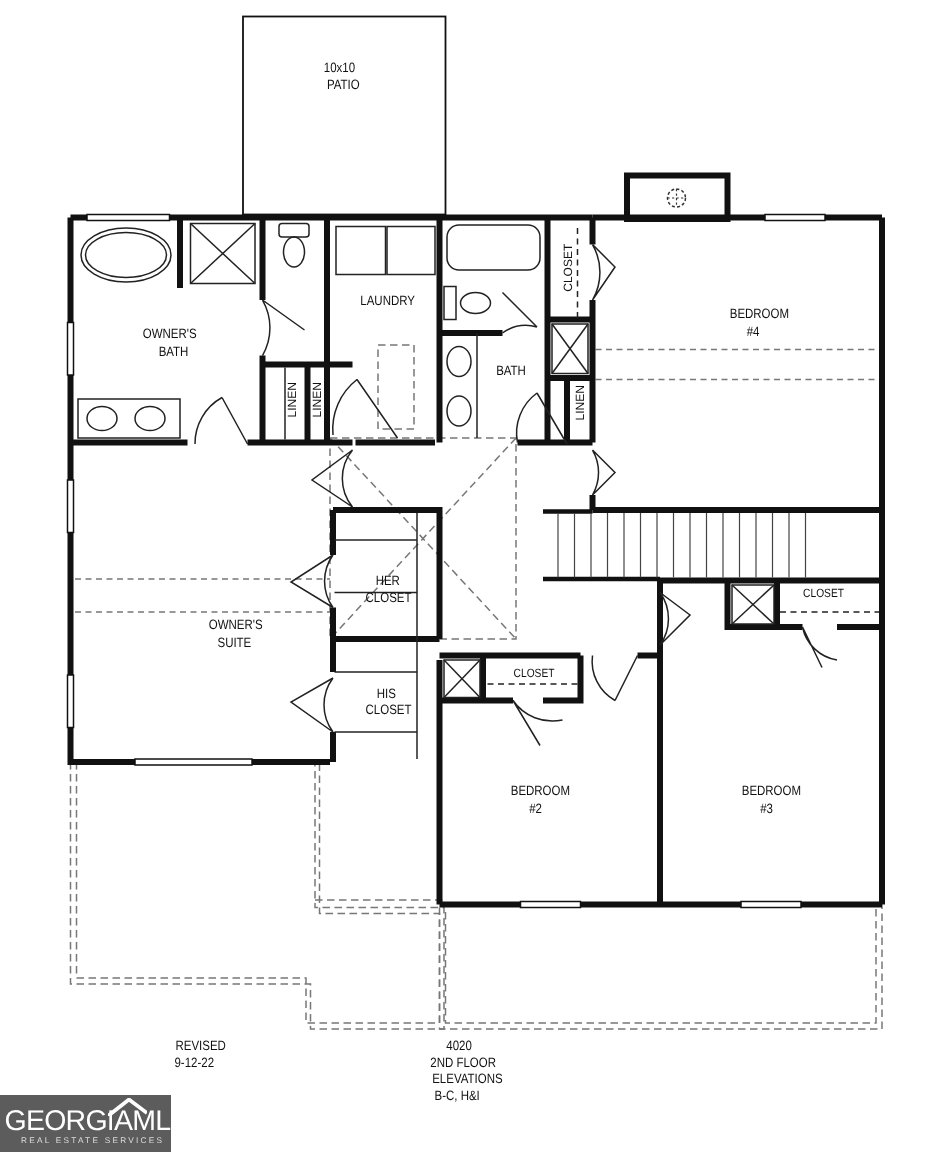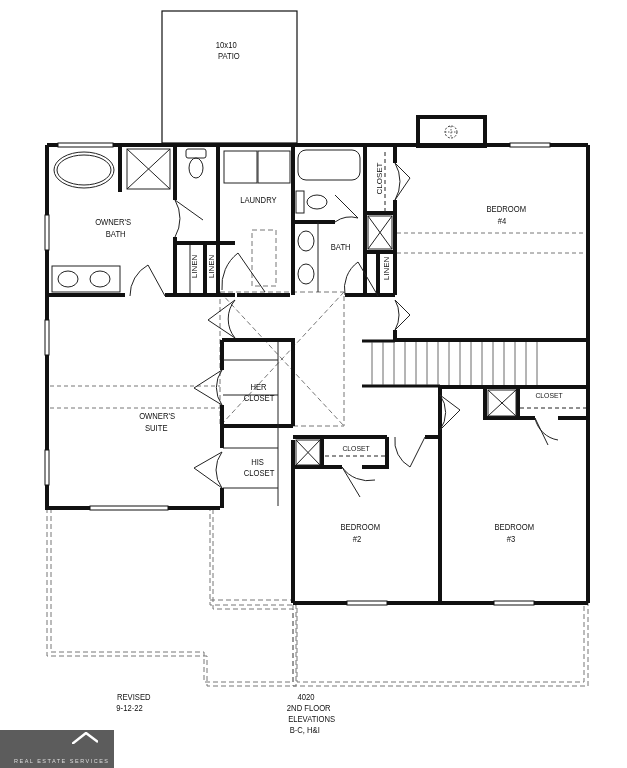--- a/index.html
+++ b/index.html
@@ -224,14 +224,15 @@
 <div class="lbl" style="left:114px;top:703px;">9-12-22</div>
 <div class="lbl" style="left:296px;top:692px;">4020</div>
 <div class="lbl" style="left:283px;top:703px;">2ND FLOOR</div>
 <div class="lbl" style="left:284px;top:714px;">ELEVATIONS</div>
 <div class="lbl" style="left:287px;top:725px;">B-C, H&amp;I</div>
 
 <div class="logo">
   <svg class="roof" viewBox="0 0 26 12">
       <polyline points="0,12 14,1 26,10" fill="none" stroke="#fff" stroke-width="2.5"></polyline>
     </svg>
+  <span class="main">GEORGIAMLS</span>
   <span class="sub">REAL ESTATE SERVICES</span>
 </div>
 
 </body></html>

